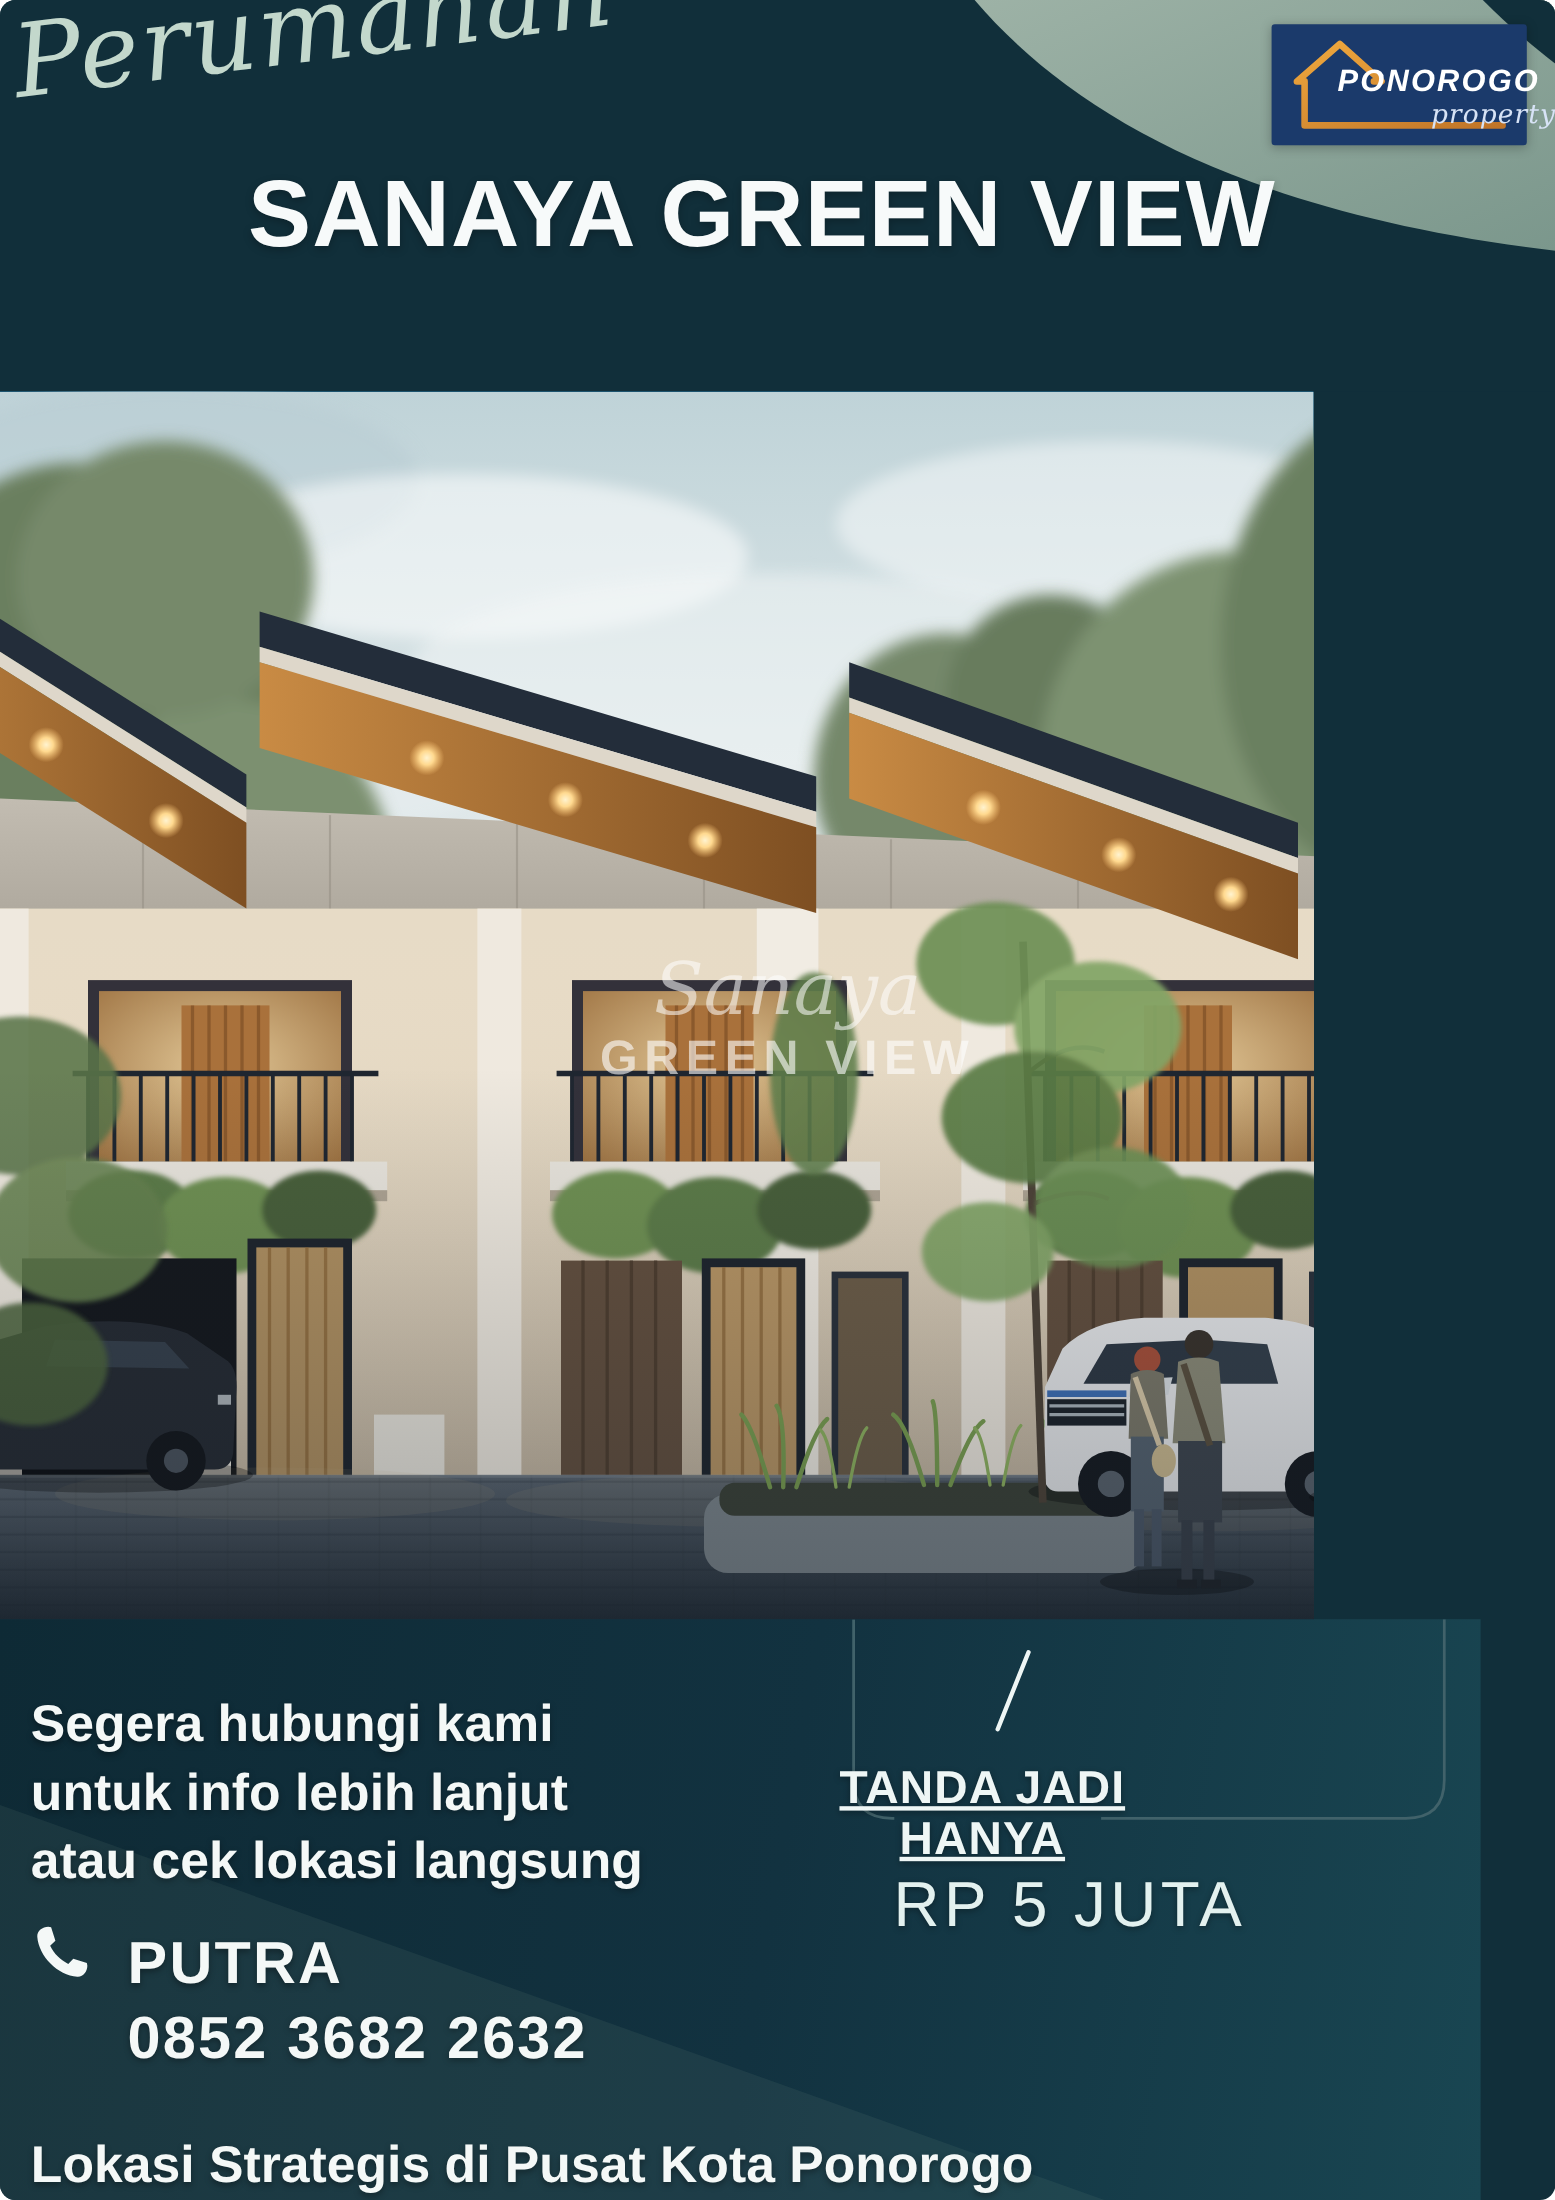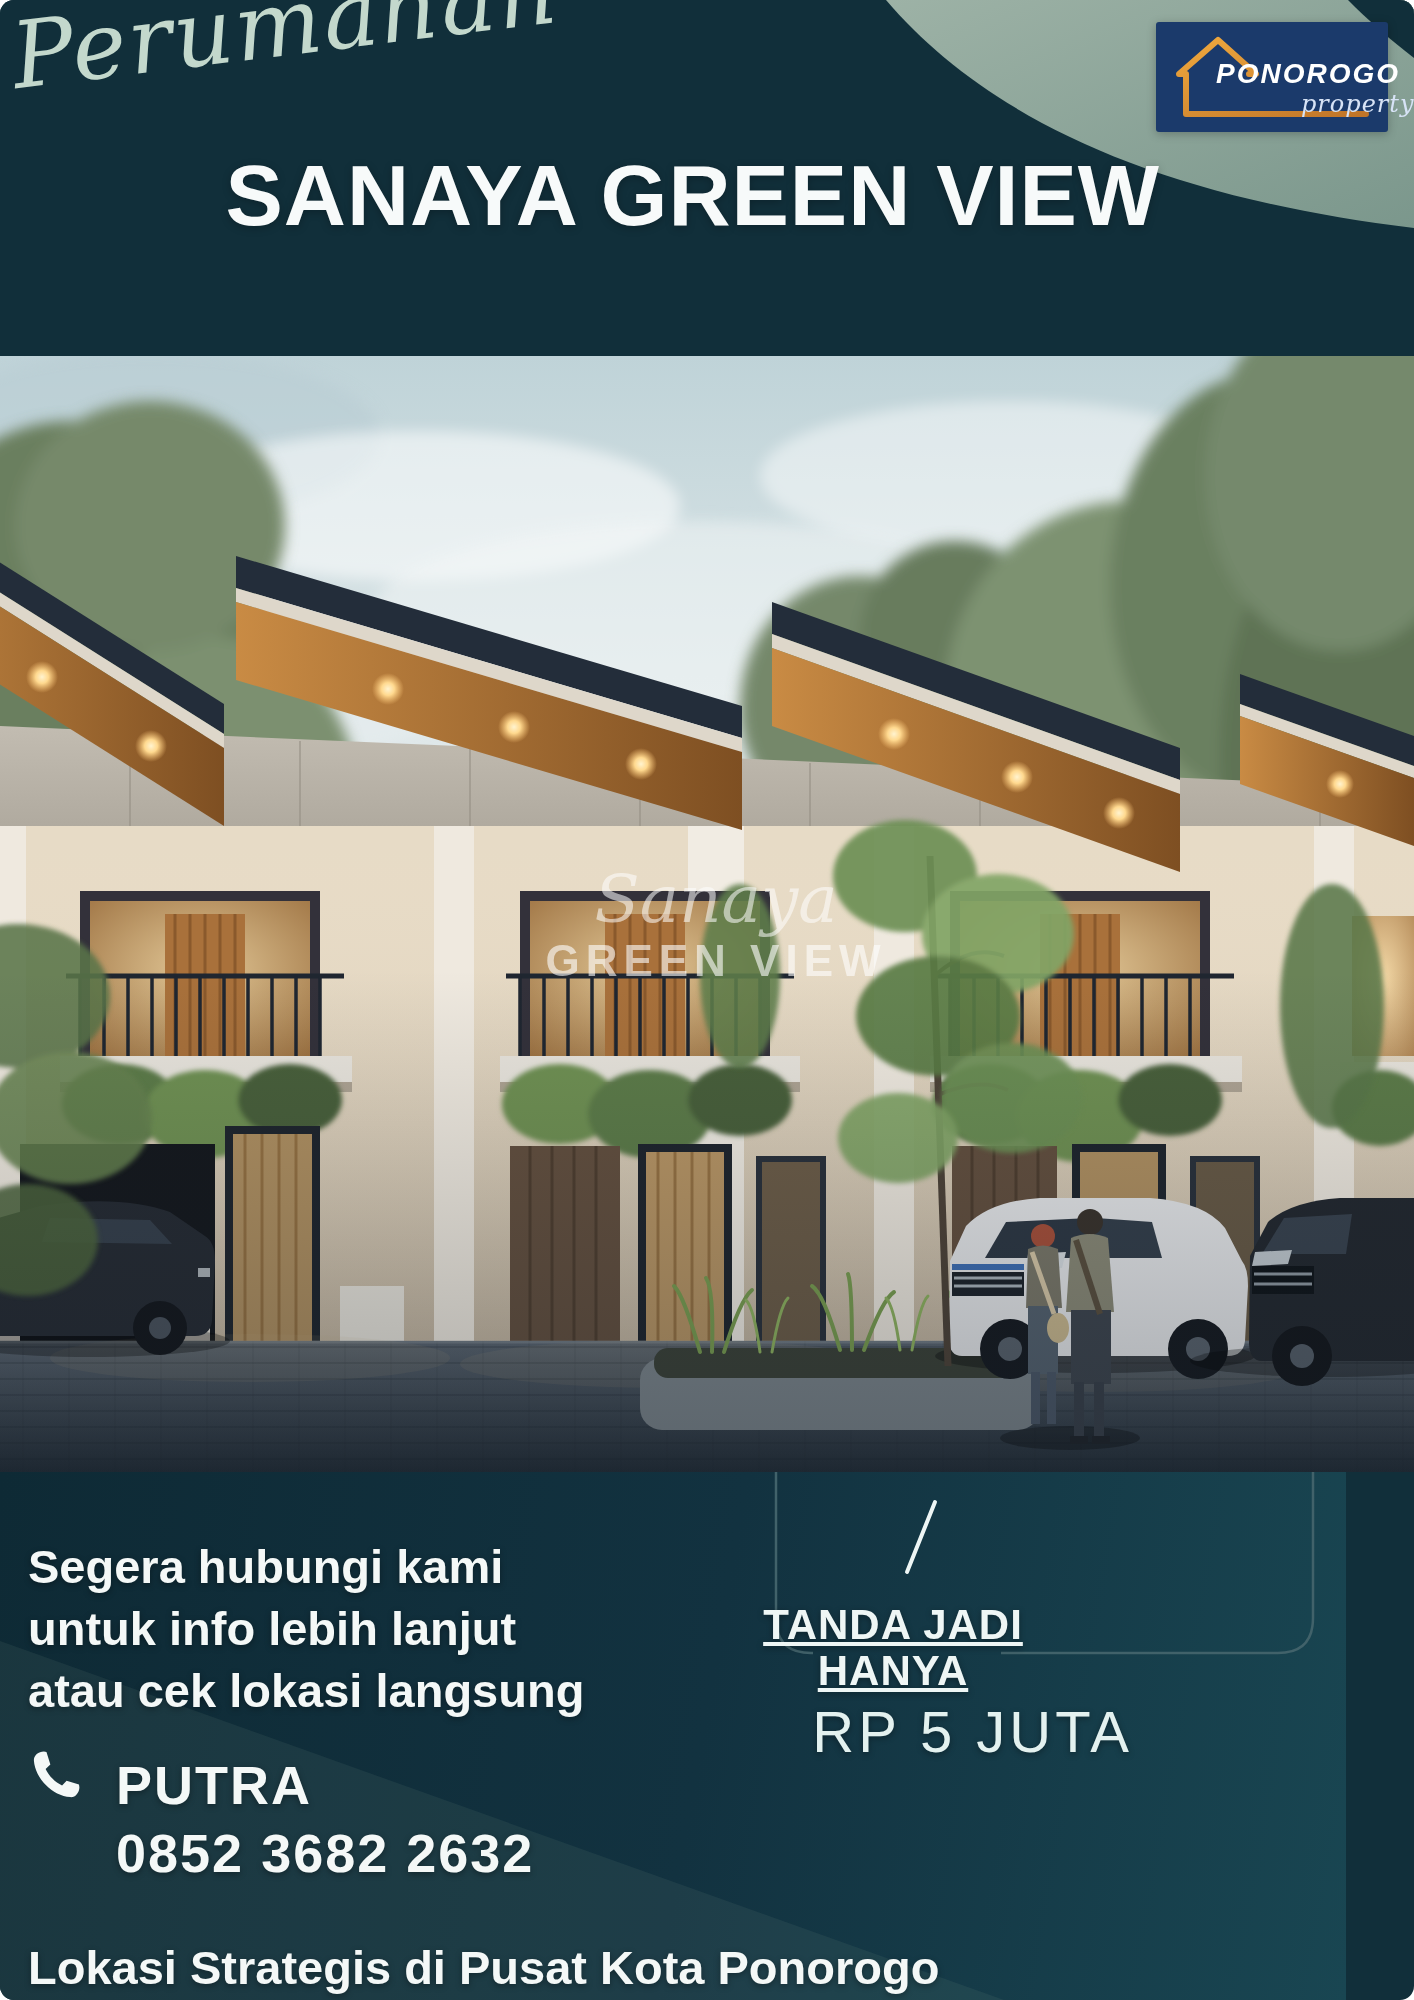--- a/index.html
+++ b/index.html
@@ -28,21 +28,21 @@
   }
   .logo-name{
     position:absolute;left:60px;top:36px;font-size:28px;font-weight:bold;
     font-style:italic;color:#ffffff;letter-spacing:2px;
   }
   .logo-sub{
     position:absolute;left:118px;top:68px;font-size:24px;font-style:italic;
     color:#d7e3f6;font-family:"DejaVu Serif",serif;letter-spacing:1px;margin-left:27px;
   }
   
-  .photo{position:absolute;left:0;top:356px;width:1414px;height:1116px;overflow:hidden;background:#0369a1;}
+  .photo{position:absolute;left:0;top:356px;width:1194px;height:1116px;overflow:hidden;background:#0369a1;}
   
   .bottom{
     position:absolute;left:0;top:1472px;width:1346px;height:528px;
     background:linear-gradient(100deg,#0e2a35 0%,#123240 52%,#194652 100%);
   }
   .bottom-wedge{
     position:absolute;left:0;top:0;width:1414px;height:528px;
     background:rgba(138,162,152,0.10);
     clip-path:polygon(0 32%,71% 100%,0 100%);
   }

